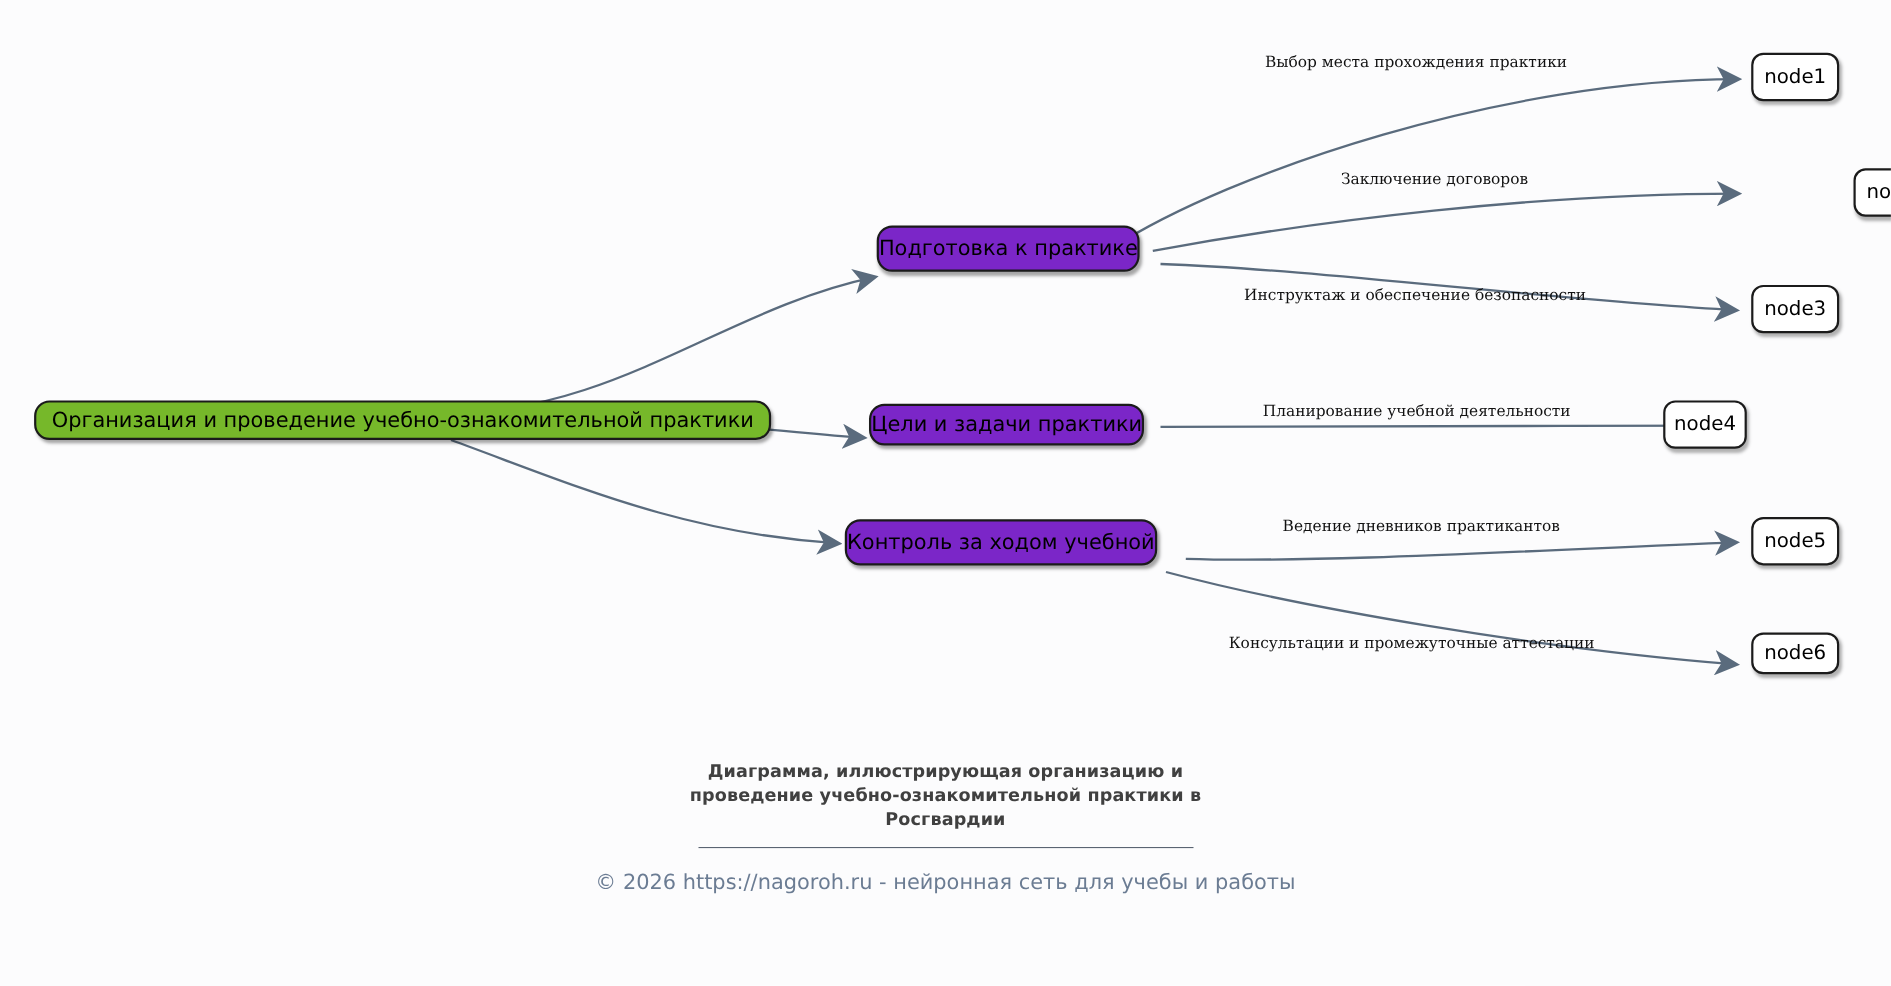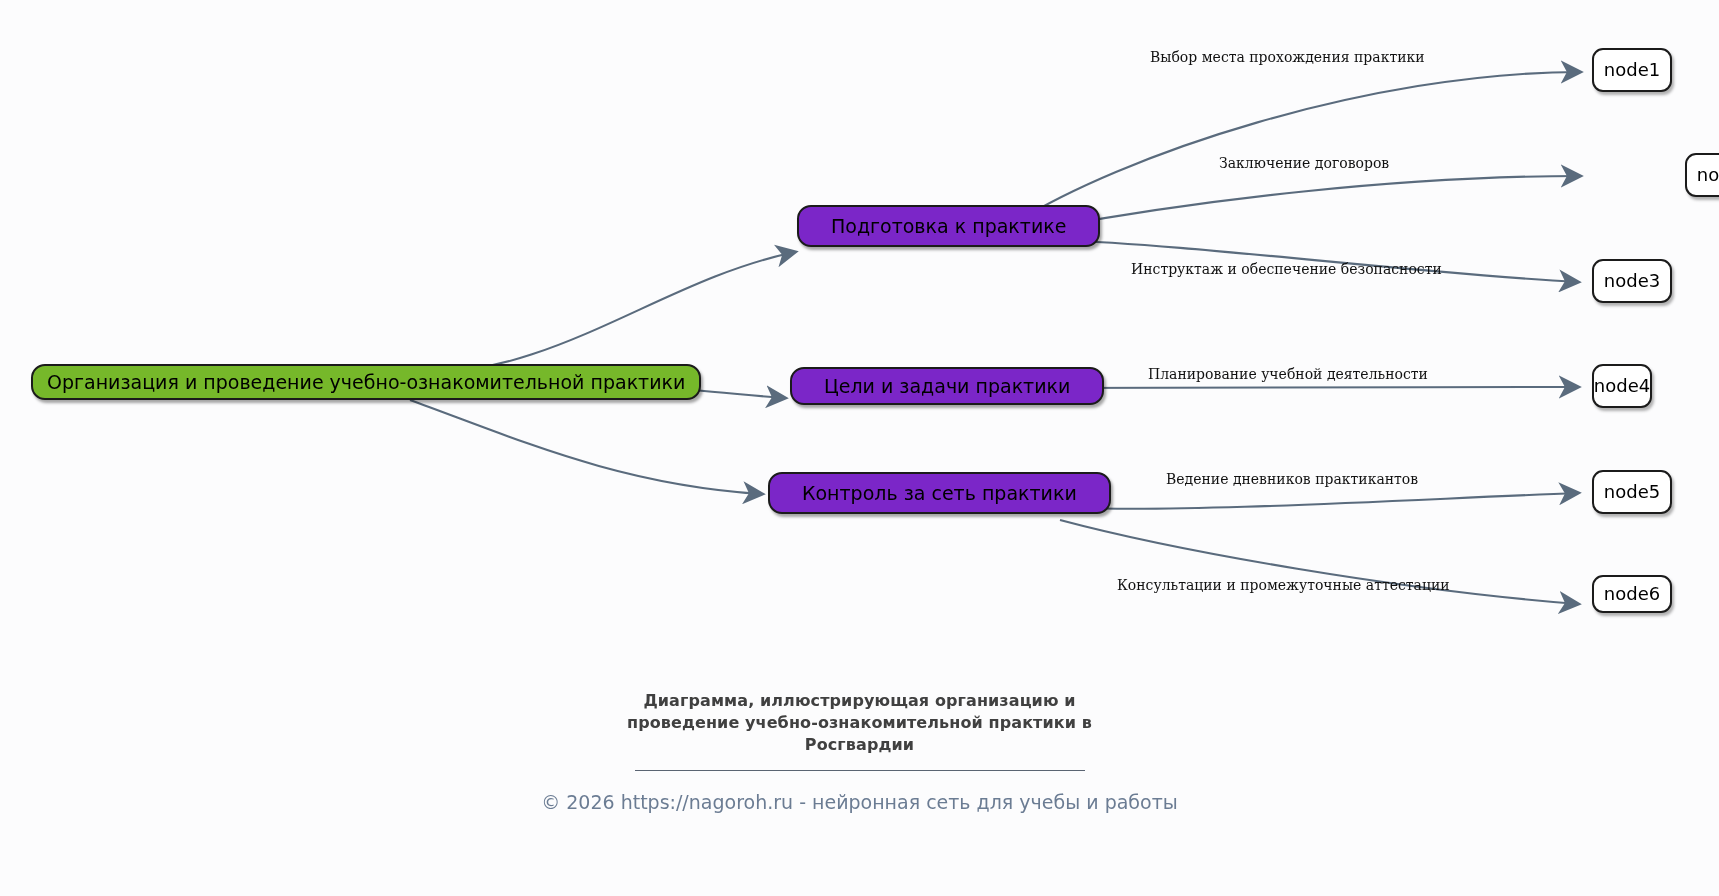--- a/index.html
+++ b/index.html
@@ -53,21 +53,21 @@
     padding: 0 14px;
     box-shadow: 2px 3px 3px rgba(0,0,0,0.35);
   }
 
   .node-branch {
     border-radius: 14px;
     background: #7b26c8;
     border: 2px solid #1b1b1b;
     color: #000000;
     font-size: 19px;
-    padding: 0 32px;
+    padding: 0 0;
     box-shadow: 2px 3px 3px rgba(0,0,0,0.35);
   }
 
   .node-leaf {
     border-radius: 11px;
     background: #ffffff;
     border: 2px solid #1b1b1b;
     color: #000000;
     font-size: 18px;
     padding: 17px 10px;
@@ -151,33 +151,33 @@
 
   <div class="node node-branch" style="left:797px; top:205px; height:42px;">
     <span>Подготовка к практике</span>
   </div>
 
   <div class="node node-branch" style="left:790px; top:367px; height:38px;">
     <span>Цели и задачи практики</span>
   </div>
 
   <div class="node node-branch" style="left:768px; top:472px; height:42px;">
-    <span>Контроль за сеть практики</span>
+    <span>Контроль за ходом учебной</span>
   </div>
 
   <div class="node node-leaf" style="left:1592px; top:48px; width:80px; height:44px;">
     <span>node1</span>
   </div>
   <div class="node node-leaf" style="left:1685px; top:153px; width:80px; height:44px;">
     <span>node2</span>
   </div>
   <div class="node node-leaf" style="left:1592px; top:259px; width:80px; height:44px;">
     <span>node3</span>
   </div>
-  <div class="node node-leaf" style="left:1592px; top:364px; width:60px; height:44px;">
+  <div class="node node-leaf" style="left:1512px; top:364px; width:76px; height:44px;">
     <span>node4</span>
   </div>
   <div class="node node-leaf" style="left:1592px; top:470px; width:80px; height:44px;">
     <span>node5</span>
   </div>
   <div class="node node-leaf" style="left:1592px; top:575px; width:80px; height:26px;">
     <span>node6</span>
   </div>
 
   <div class="edge-label" style="left:1150px; top:50px;">Выбор места прохождения практики</div>

